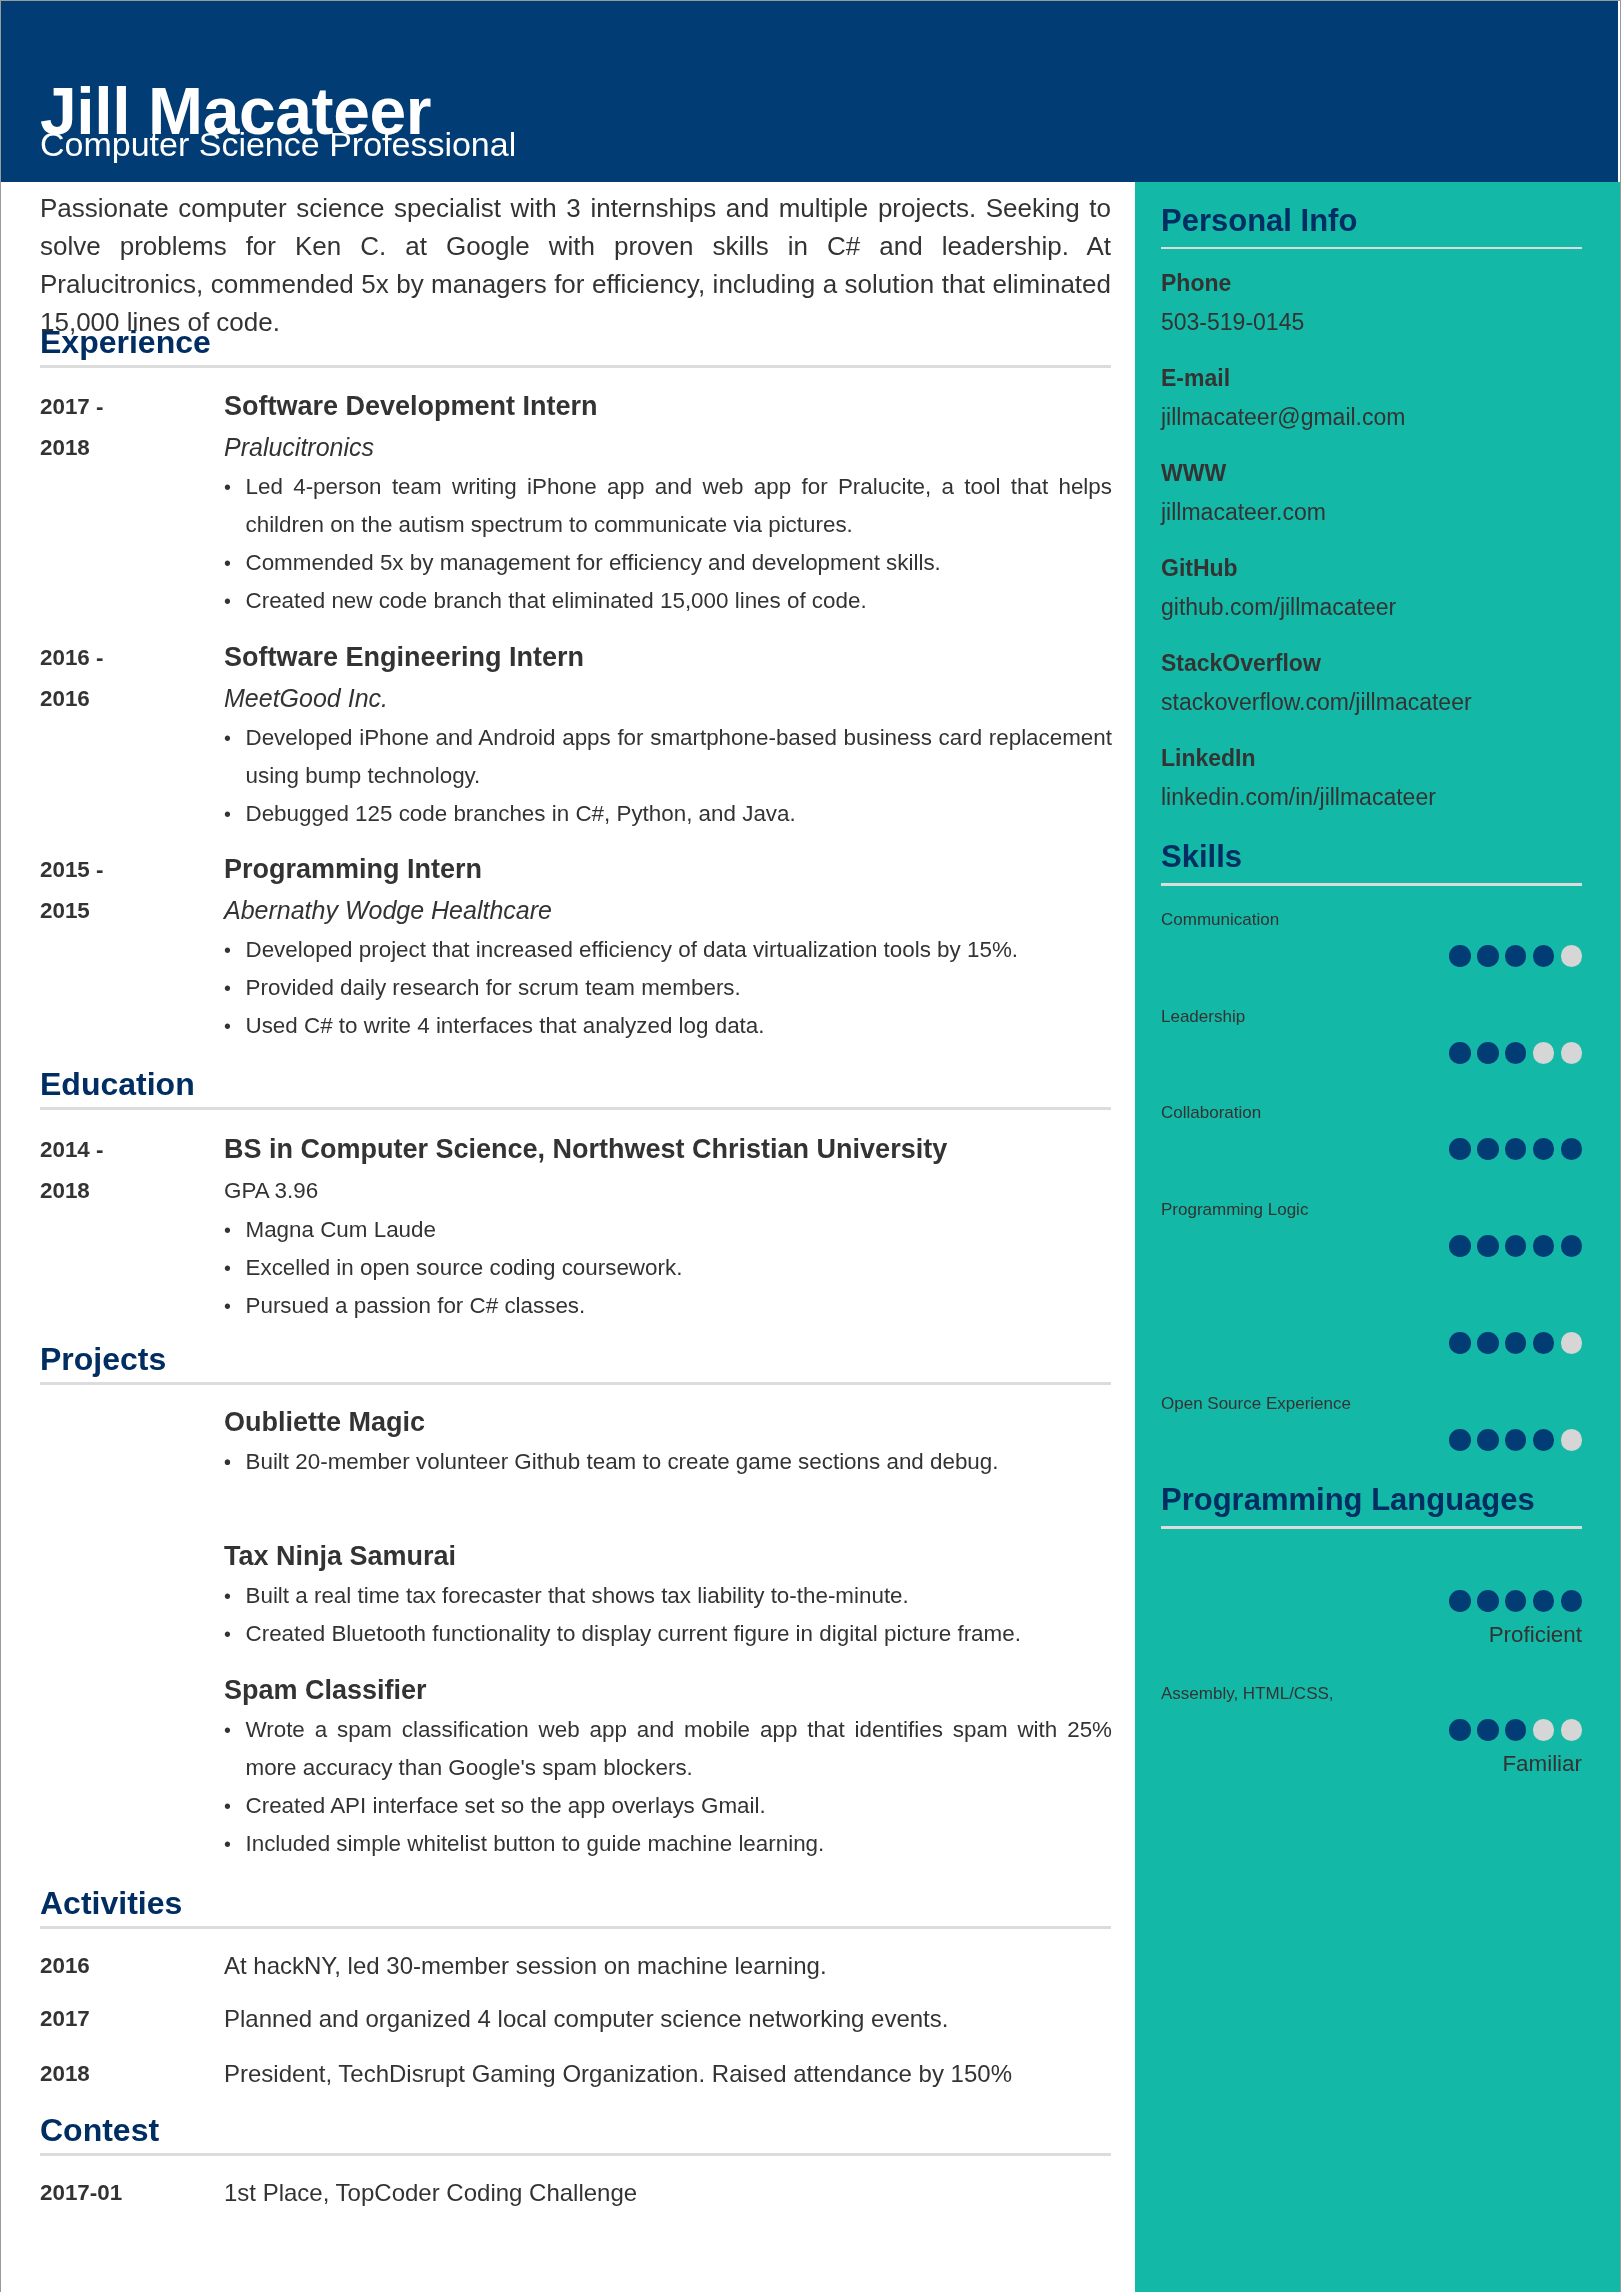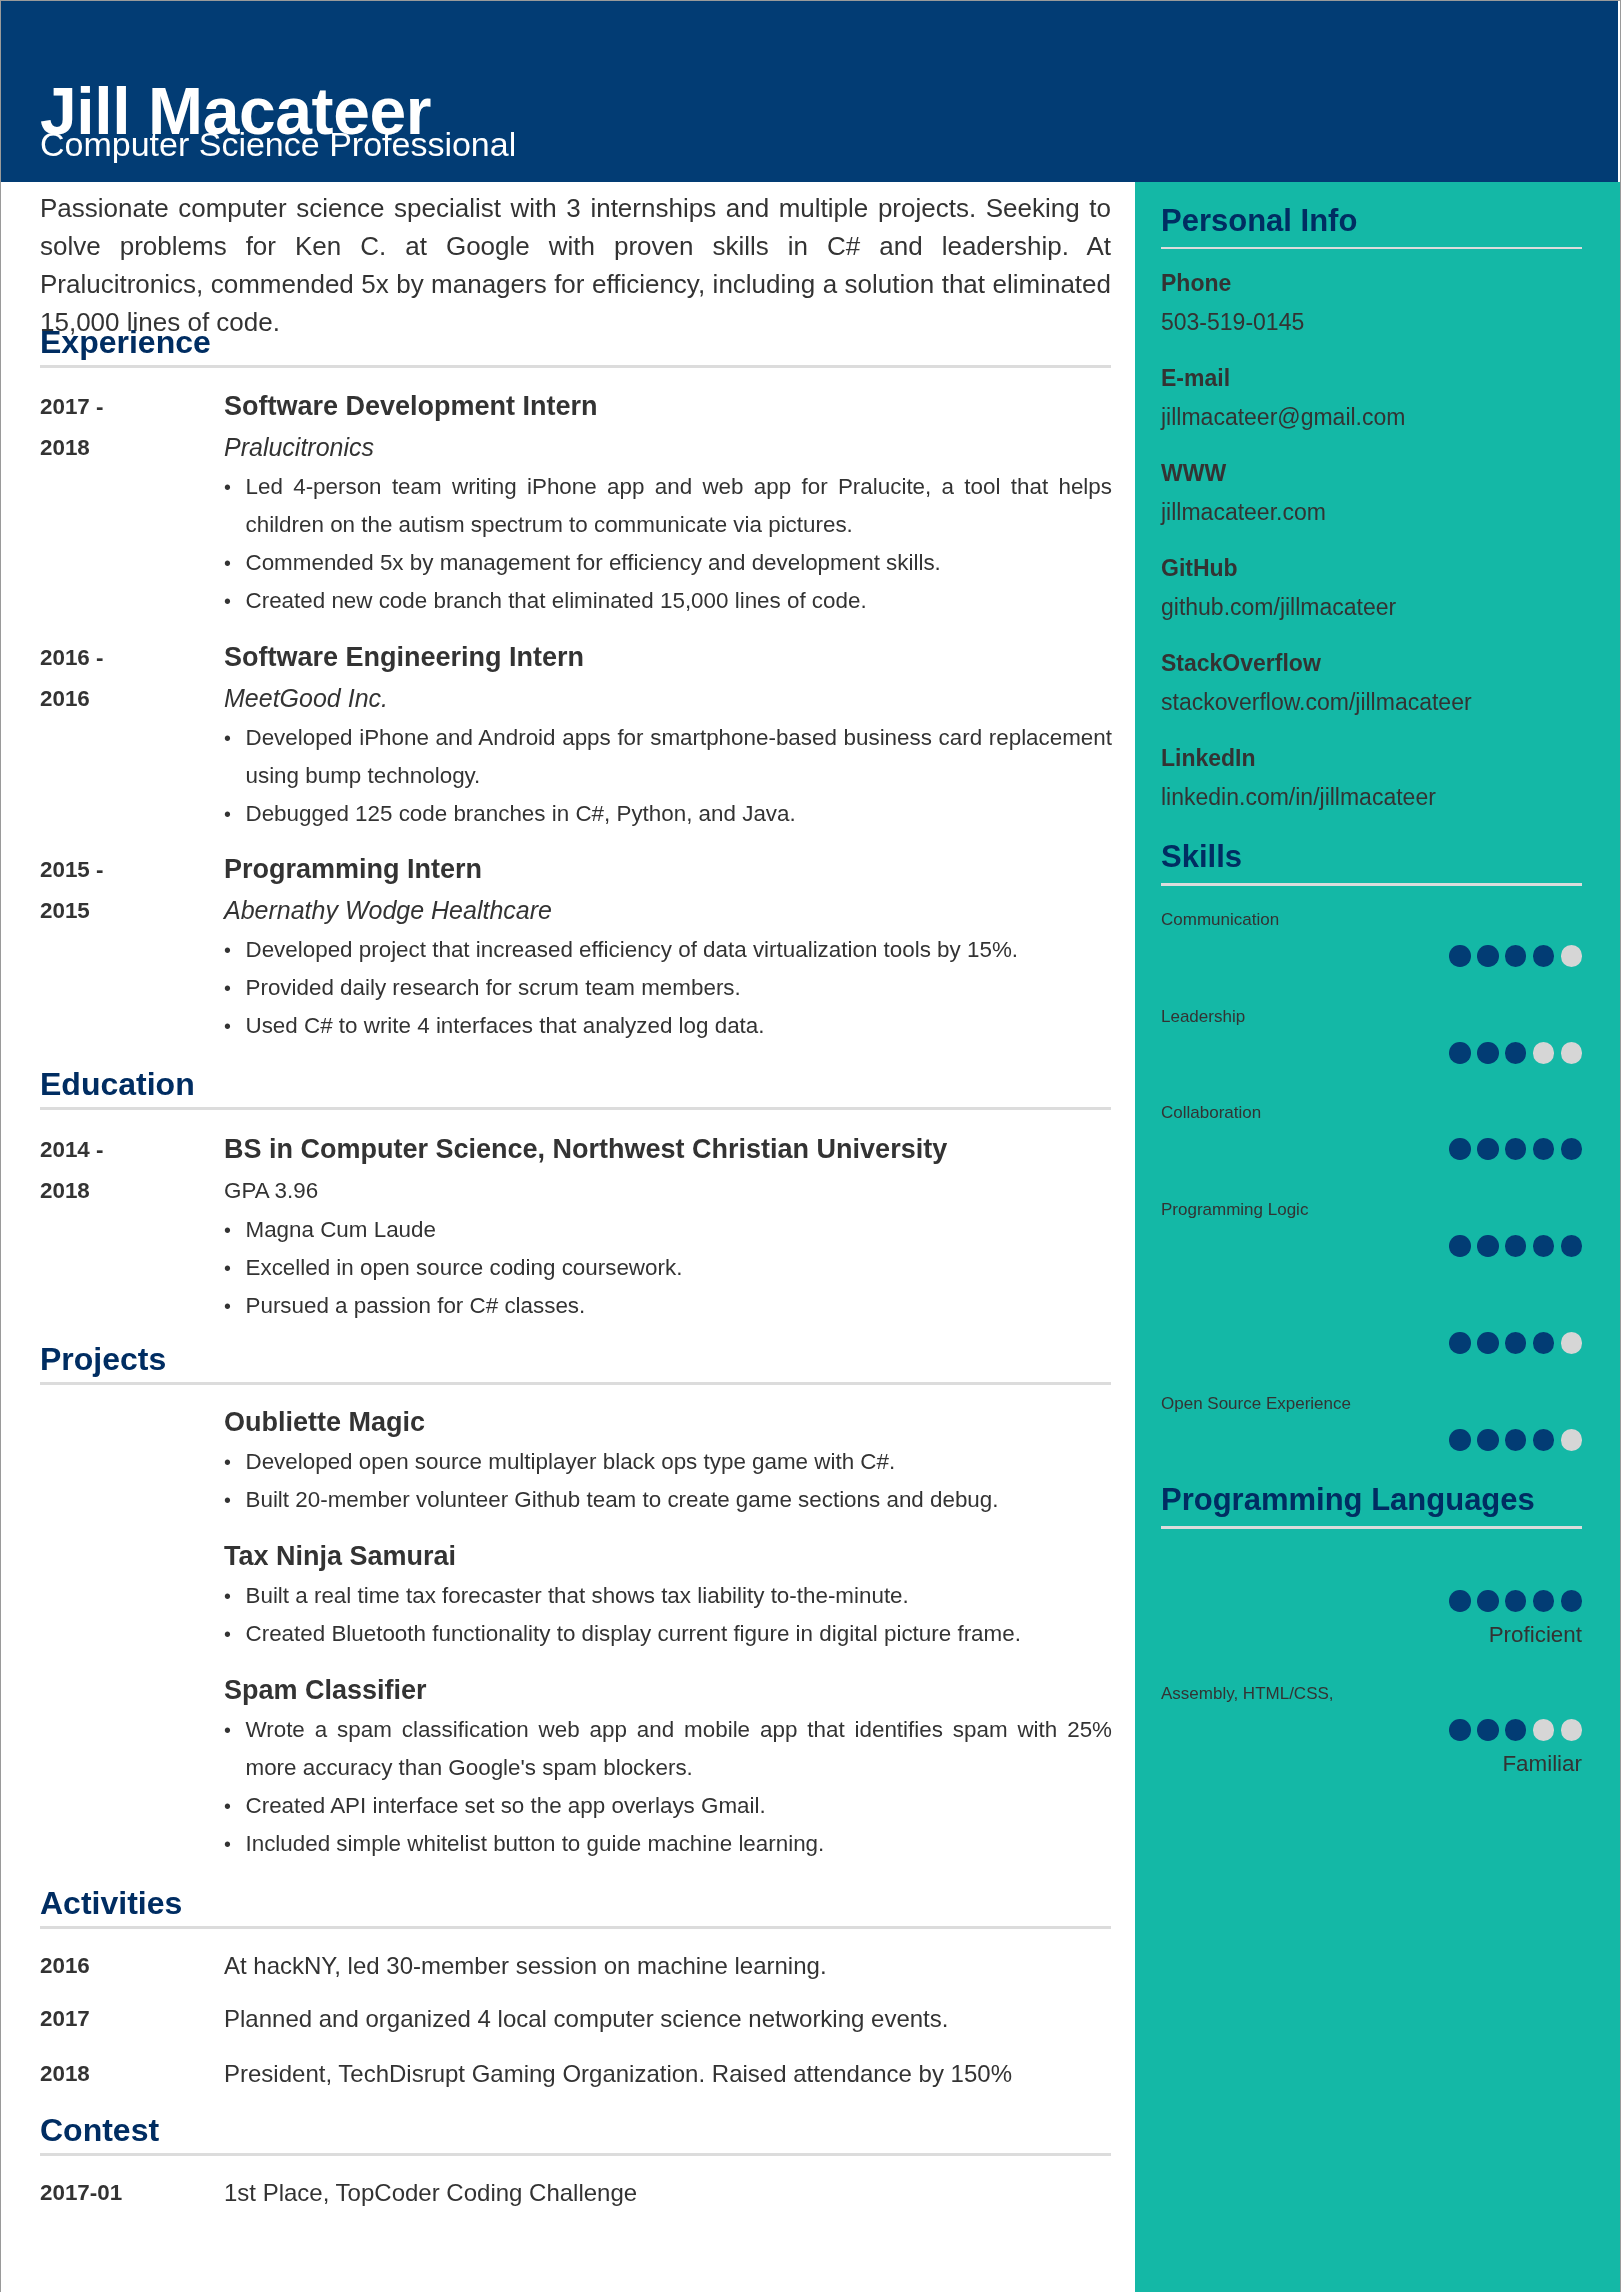--- a/index.html
+++ b/index.html
@@ -138,21 +138,21 @@
 
     <div class="sec-head" style="top:1159px">
       <div class="sec-title">Projects</div>
       <div class="sec-rule"></div>
     </div>
 
     <div class="entry" style="top:1220px">
       <div class="ebody">
         <div class="ptitle">Oubliette Magic</div>
         <ul class="bullets">
-          <li><span class="dot">•</span><span>Developed open source multiplayer black ops type game with C#.</span></li>
+          <li><span class="dot">•</span></li>
           <li><span class="dot">•</span><span>Built 20-member volunteer Github team to create game sections and debug.</span></li>
         </ul>
       </div>
     </div>
 
     <div class="entry" style="top:1354px">
       <div class="ebody">
         <div class="ptitle">Tax Ninja Samurai</div>
         <ul class="bullets">
           <li><span class="dot">•</span><span>Built a real time tax forecaster that shows tax liability to-the-minute.</span></li>

